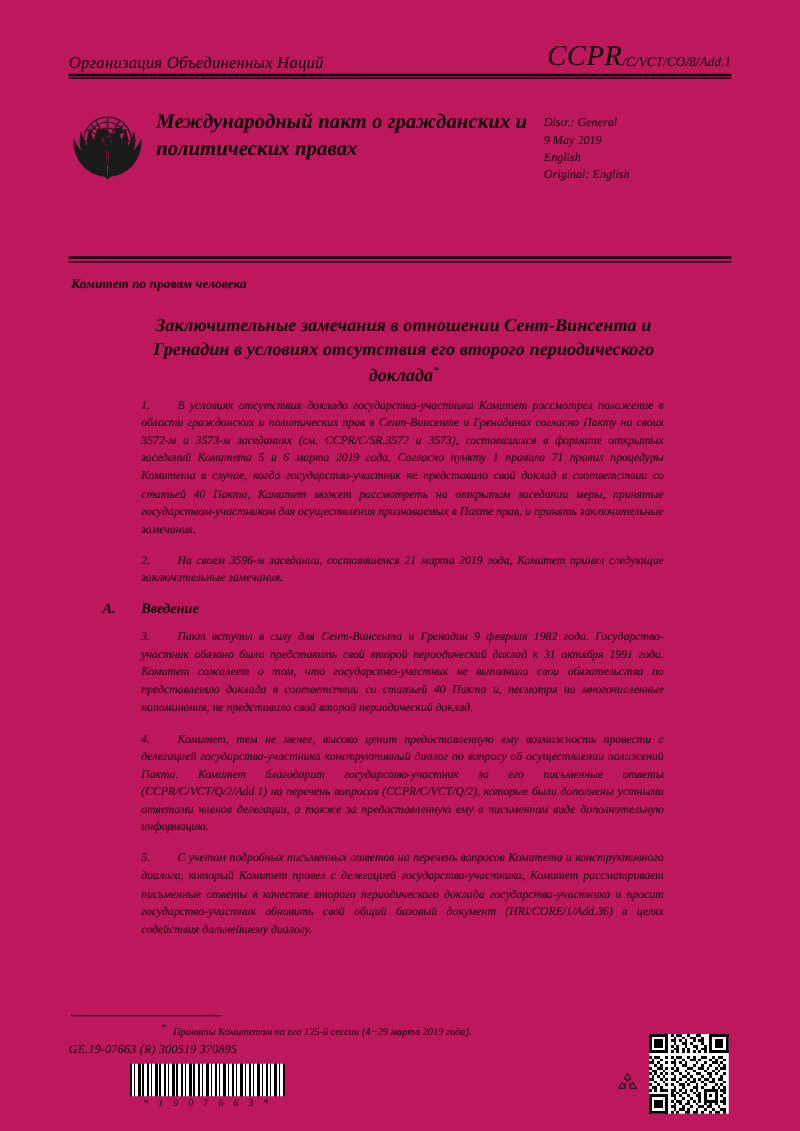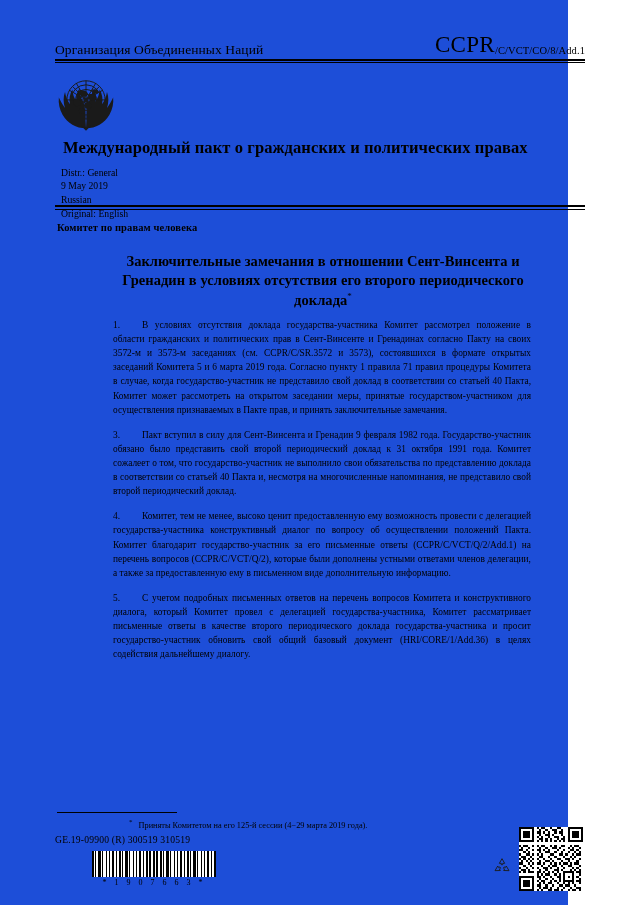--- a/index.html
+++ b/index.html
@@ -11,23 +11,24 @@
     width: 640px;
     height: 905px;
     font-family: "Liberation Serif", "DejaVu Serif", serif;
     color: #000000;
     position: relative;
     overflow: hidden;
   }
   .page {
     position: absolute;
     left: 0; top: 0;
-    width: 568px;
+    width: 640px;
     height: 905px;
-    background: #1d4ed8;
+    background: #be185d;
+    font-style: italic;
   }
 
   
   .masthead {
     position: absolute;
     left: 55px;
     top: 32px;
     width: 530px;
   }
   .masthead-row1 {
@@ -64,22 +65,21 @@
   }
   .rule-thin {
     margin-top: 1.2px;
     border-top: 0.7px solid #000;
     width: 100%;
   }
 
   .masthead-row2 {
     display: flex;
     align-items: flex-start;
-    margin-top: 9px;
-    flex-direction: column;
+    margin-top: 22px;
   }
   .un-emblem {
     width: 62px;
     height: 58px;
     flex: 0 0 62px;
     margin-top: 2px;
   }
   .pact-title {
     flex: 1 1 auto;
     margin-left: 8px;
@@ -193,21 +193,21 @@
   }
   .job-number {
     position: absolute;
     left: 55px;
     top: 834px;
     font-size: 9.6px;
     letter-spacing: 0.2px;
   }
   .barcode-box {
     position: absolute;
-    left: 56px;
+    left: 68px;
     top: 851px;
     width: 124px;
     padding-left: 36px;
   }
   .barcode-bars {
     height: 26px;
     width: 124px;
     background:
       repeating-linear-gradient(to right,
         #000 0px, #000 1.6px, #fff 1.6px, #fff 3.0px,
@@ -301,21 +301,21 @@
             <path d="M62 25 C66 24 70 26 70 29 C70 32 65 33 62 31 C60 29 60 26 62 25 Z"></path>
           </g>
         </svg>
       </div>
 
       <div class="pact-title">Международный пакт о гражданских и политических правах</div>
 
       <div class="distr-block">
         <div>Distr.: General</div>
         <div>9 May 2019</div>
-        <div>Russian</div>
+        <div>English</div>
         <div>Original: English</div>
       </div>
 
     </div>
   </div>
 
   <div class="rule-bottom-thick"></div>
   <div class="rule-bottom-thin"></div>
 
   <div class="committee">Комитет по правам человека</div>
@@ -323,21 +323,27 @@
   <div class="doc-title">
     <span>Заключительные замечания в отношении Сент-Винсента и Гренадин в условиях отсутствия его второго периодического доклада</span><span class="star">*</span>
   </div>
 
   <div class="content">
 
     <p class="para">
       <span class="num">1.</span><span>В условиях отсутствия доклада государства-участника Комитет рассмотрел положение в области гражданских и политических прав в Сент-Винсенте и Гренадинах согласно Пакту на своих 3572-м и 3573-м заседаниях (см. CCPR/C/SR.3572 и 3573), состоявшихся в формате открытых заседаний Комитета 5 и 6 марта 2019 года. Согласно пункту 1 правила 71 правил процедуры Комитета в случае, когда государство-участник не представило свой доклад в соответствии со статьей 40 Пакта, Комитет может рассмотреть на открытом заседании меры, принятые государством-участником для осуществления признаваемых в Пакте прав, и принять заключительные замечания.</span>
     </p>
 
-
+    <p class="para">
+      <span class="num">2.</span><span>На своем 3596-м заседании, состоявшемся 21 марта 2019 года, Комитет принял следующие заключительные замечания.</span>
+    </p>
+
+    <div class="section-head">
+      <span class="letter">A.</span><span>Введение</span>
+    </div>
 
     <p class="para">
       <span class="num">3.</span><span>Пакт вступил в силу для Сент-Винсента и Гренадин 9 февраля 1982 года. Государство-участник обязано было представить свой второй периодический доклад к 31 октября 1991 года. Комитет сожалеет о том, что государство-участник не выполнило свои обязательства по представлению доклада в соответствии со статьей 40 Пакта и, несмотря на многочисленные напоминания, не представило свой второй периодический доклад.</span>
     </p>
 
     <p class="para">
       <span class="num">4.</span><span>Комитет, тем не менее, высоко ценит предоставленную ему возможность провести с делегацией государства-участника конструктивный диалог по вопросу об осуществлении положений Пакта. Комитет благодарит государство-участник за его письменные ответы (CCPR/C/VCT/Q/2/Add.1) на перечень вопросов (CCPR/C/VCT/Q/2), которые были дополнены устными ответами членов делегации, а также за предоставленную ему в письменном виде дополнительную информацию.</span>
     </p>
 
     <p class="para">
@@ -345,21 +351,21 @@
     </p>
 
   </div>
 
   <div class="footnote-rule"></div>
 
   <div class="footnote">
     <span class="fstar">*</span><span>Приняты Комитетом на его 125-й сессии (4−29 марта 2019 года).</span>
   </div>
 
-  <div class="job-number">GE.19-09900  (R)  300519  310519</div>
+  <div class="job-number">GE.19-07663  (R)  300519  370895</div>
 
   <div class="barcode-box">
     <div class="barcode-bars"></div>
     <div class="barcode-text">* 1 9 0 7 6 6 3 *</div>
   </div>
 
   <div class="recycle-note">Просьба отправить на вторичную переработку</div>
 
   <div class="recycle-icon">
     <svg viewBox="0 0 24 24" width="20" height="20" aria-hidden="true">

